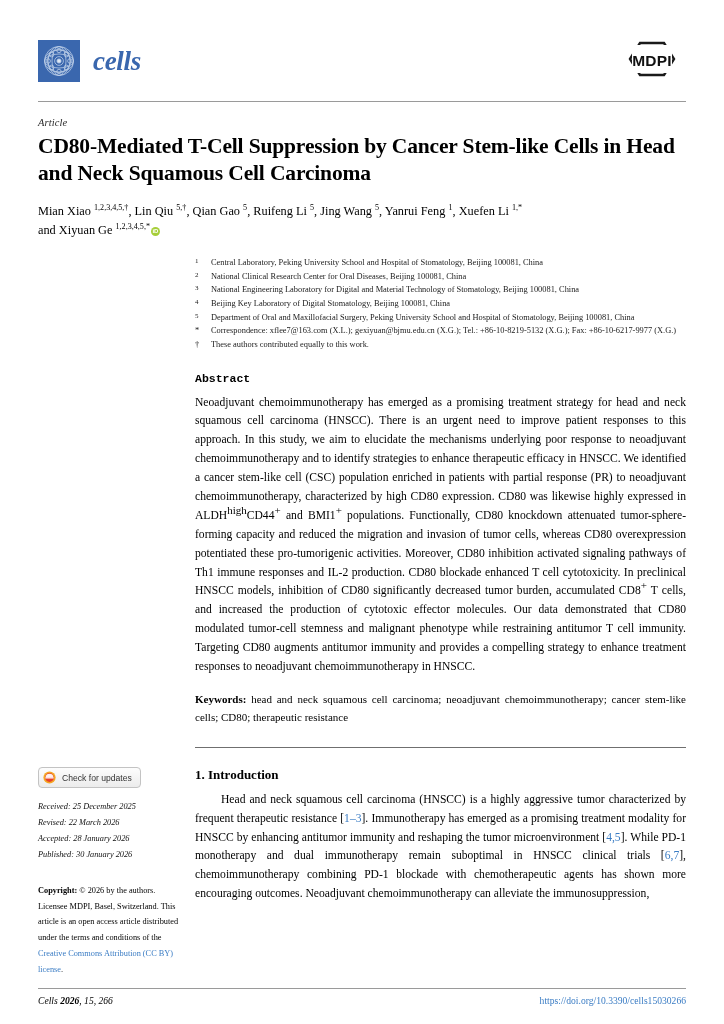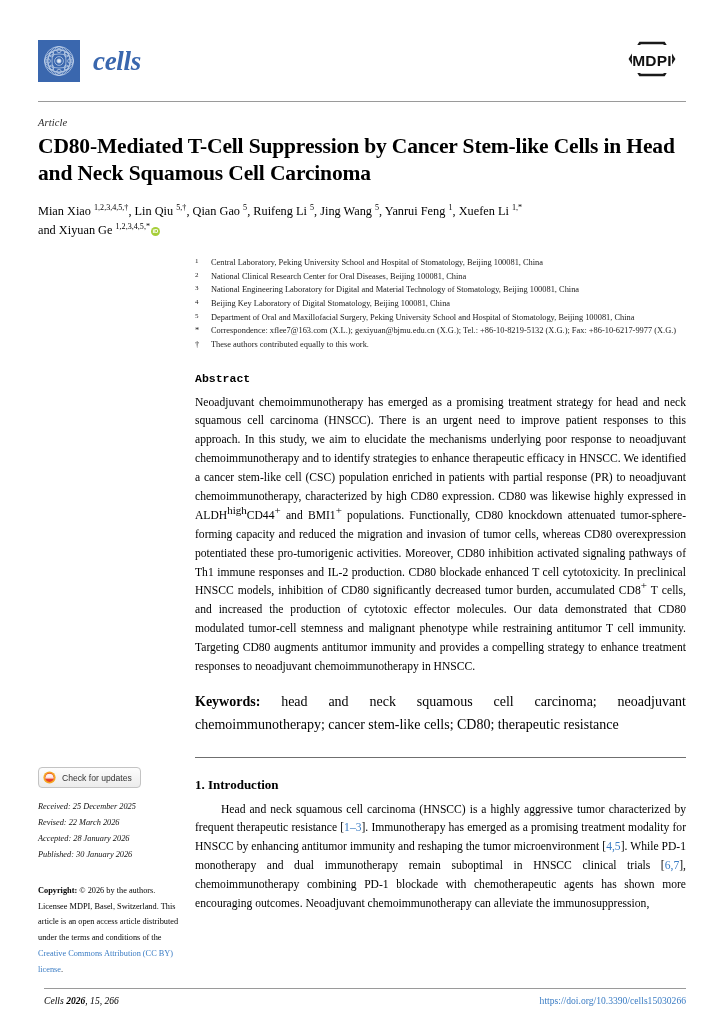--- a/index.html
+++ b/index.html
@@ -127,21 +127,21 @@
     font-family: Liberation Mono, monospace;
   }
   .abstract-text {
     font-size: 11.6px;
     line-height: 1.63;
     text-align: justify;
     text-justify: inter-word;
   }
   .abstract-text sup { font-size: 11px; vertical-align: super; line-height: 0; }
   .keywords {
-    font-size: 14px;
+    font-size: 11px;
     line-height: 1.63;
     text-align: justify;
     margin-top: 14px;
   }
   .keywords b { font-weight: bold; }
 
   .rule-mid {
     border-top: 0.9px solid #6f6f6f;
     margin-top: 20px;
     margin-bottom: 19px;
@@ -188,21 +188,21 @@
     color: #111111;
     font-style: italic;
   }
   .meta-block { margin-top: 20px; font-size: 8.3px; line-height: 1.9; }
   .meta-block b { font-weight: bold; }
   .lnk { color: #3a7cc4; }
 
   
   .footer {
     position: absolute;
-    left: 44px;
+    left: 38px;
     right: 38px;
     bottom: 18px;
   }
   .footer-rule { border-top: 0.9px solid #9a9a9a; }
   .footer-row {
     display: flex;
     justify-content: space-between;
     align-items: baseline;
     font-size: 9.6px;
     padding-top: 6px;

